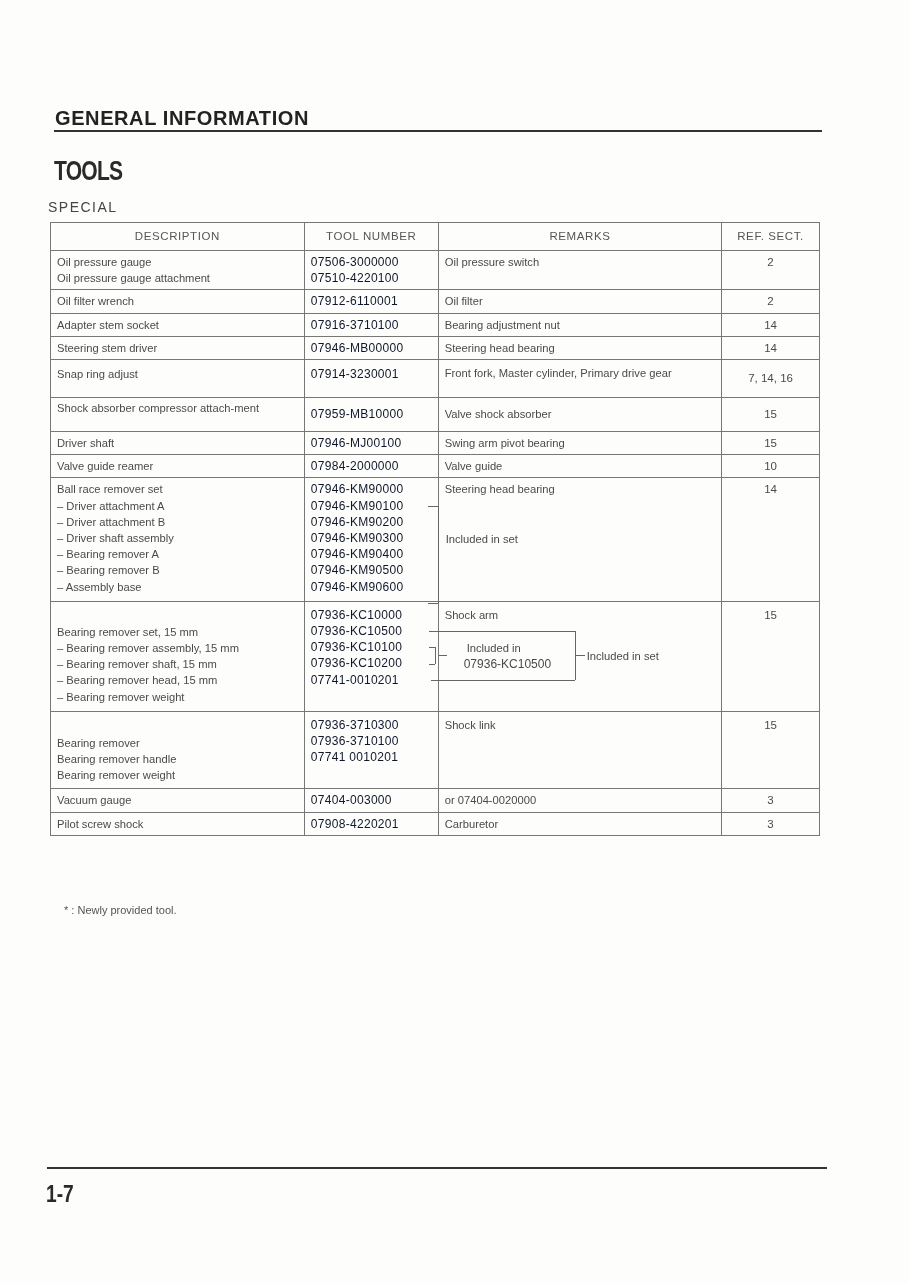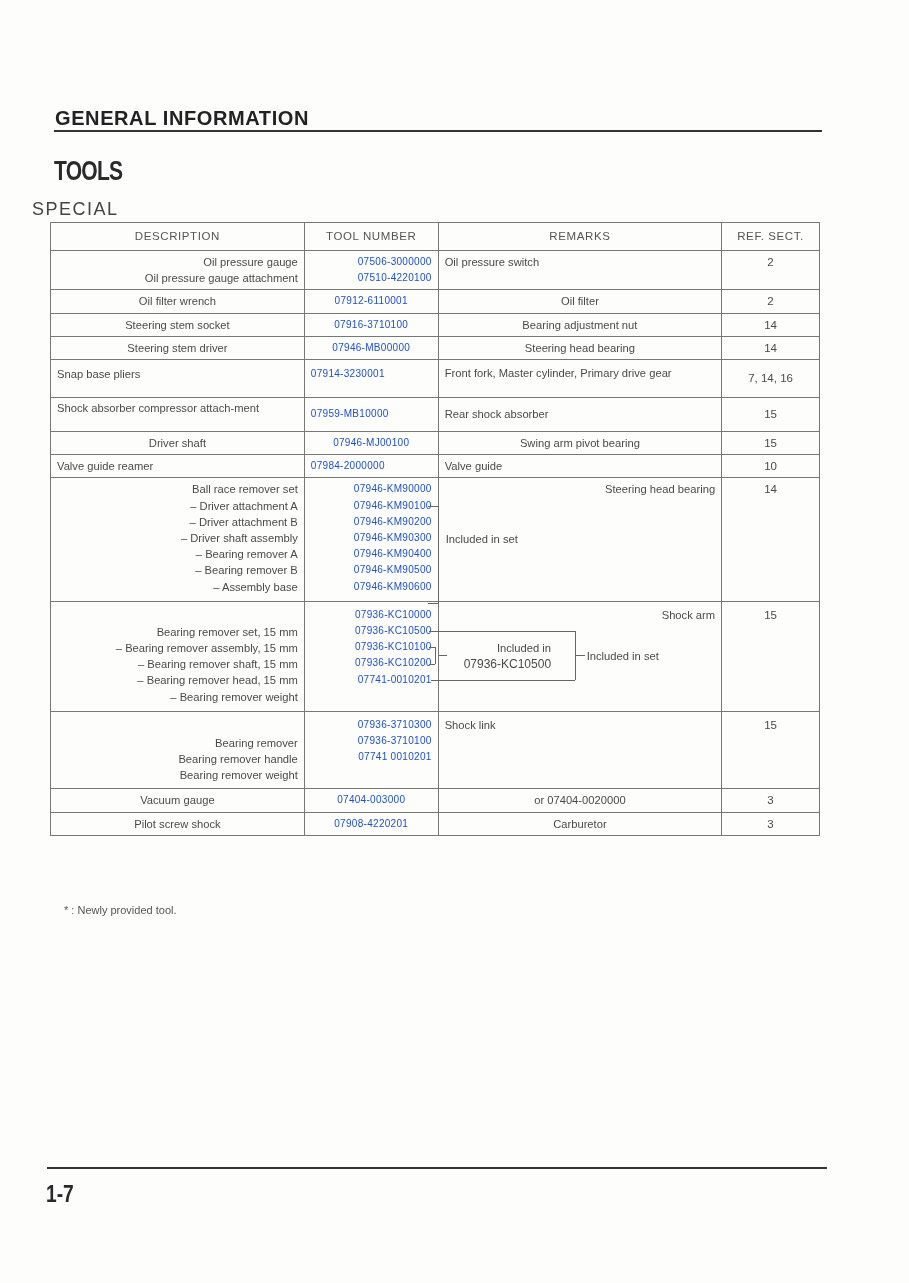--- a/index.html
+++ b/index.html
@@ -1,28 +1,28 @@
 <!DOCTYPE html>
 <html><head>
 <meta charset="utf-8">
 <style>
   html, body { margin:0; padding:0; background:#fdfdfc; }
   body { width:909px; height:1283px; position:relative; font-family:"Liberation Sans", sans-serif; color:#3a3a3a; overflow:hidden; }
   .hdr { position:absolute; left:55px; top:107px; font-size:20px; font-weight:bold; letter-spacing:0.6px; color:#222; }
   .hdr-rule { position:absolute; left:54px; top:130px; width:768px; height:2px; background:#333; }
   .title { position:absolute; left:54px; top:156px; font-family:"Liberation Sans", sans-serif; font-weight:bold; font-size:27px; letter-spacing:-1px; transform:scaleX(0.78); transform-origin:left top; color:#2a2a2a; }
-  .subtitle { position:absolute; left:32px; top:199px; font-size:18px; letter-spacing:1.5px; color:#444; }
+  .subtitle { position:absolute; left:48px; top:199px; font-size:14px; letter-spacing:1.5px; color:#444; }
   table.tools { position:absolute; left:50px; top:222px; width:770px; border-collapse:collapse; font-size:11.2px; color:#4a4a4a; }
   table.tools th, table.tools td { border:1px solid #777; vertical-align:top; padding:3px 6px; line-height:16.2px; }
   table.tools th { font-weight:normal; font-size:11.5px; letter-spacing:0.6px; text-align:center; height:22px; padding:5px 6px 0; color:#555; }
   col.c1 { width:254px; } col.c2 { width:134px; } col.c3 { width:284px; } col.c4 { width:98px; }
-  td.num { font-size:10px; letter-spacing:0.3px; color:#1d4ed8; padding-left:6px; }
+  td.num { font-size:12px; letter-spacing:0.3px; color:#0f172a; padding-left:6px; }
   td.ref { text-align:center; font-size:11.5px; }
-  .line { display:block; white-space:nowrap;text-align:right; }
-  .pad6 td { padding-top:6px; padding-bottom:6px;text-align:center; }
+  .line { display:block; white-space:nowrap; }
+  .pad6 td { padding-top:6px; padding-bottom:6px; }
   .footnote { position:absolute; left:64px; top:904px; font-size:11px; color:#555; }
   .foot-rule { position:absolute; left:47px; top:1167px; width:780px; height:2px; background:#333; }
   .pageno { position:absolute; left:46px; top:1180px; font-size:24px; font-weight:bold; color:#2a2a2a; transform:scaleX(0.8); transform-origin:left top; }
   .tick { position:absolute; height:1px; background:#666; }
   .vt { position:absolute; width:1px; background:#666; }
 </style>
 </head>
 <body>
 
 <div class="hdr">GENERAL INFORMATION</div>
@@ -61,44 +61,44 @@
     </tr>
 
     <tr class="pad6">
       <td>Oil filter wrench</td>
       <td class="num">07912-6110001</td>
       <td>Oil filter</td>
       <td class="ref">2</td>
     </tr>
 
     <tr class="pad6" style="height:22px">
-      <td>Steering stem socket</td>
+      <td>Adapter stem socket</td>
       <td class="num">07916-3710100</td>
       <td>Bearing adjustment nut</td>
       <td class="ref">14</td>
     </tr>
 
     <tr class="pad6" style="height:22px">
       <td>Steering stem driver</td>
       <td class="num">07946-MB00000</td>
       <td>Steering head bearing</td>
       <td class="ref">14</td>
     </tr>
 
     <tr style="height:38px">
-      <td style="padding-top:6px">Snap base pliers</td>
+      <td style="padding-top:6px">Snap ring adjust</td>
       <td class="num" style="padding-top:6px">07914-3230001</td>
       <td style="padding-top:6px;line-height:14px">Front fork, Master cylinder, Primary drive gear</td>
       <td class="ref" style="vertical-align:middle">7, 14, 16</td>
     </tr>
 
     <tr style="height:34px">
       <td style="line-height:13px;padding-top:4px">Shock absorber compressor attach-ment</td>
       <td class="num" style="vertical-align:middle">07959-MB10000</td>
-      <td style="vertical-align:middle">Rear shock absorber</td>
+      <td style="vertical-align:middle">Valve shock absorber</td>
       <td class="ref" style="vertical-align:middle">15</td>
     </tr>
 
     <tr class="pad6">
       <td>Driver shaft</td>
       <td class="num">07946-MJ00100</td>
       <td>Swing arm pivot bearing</td>
       <td class="ref">15</td>
     </tr>
 

